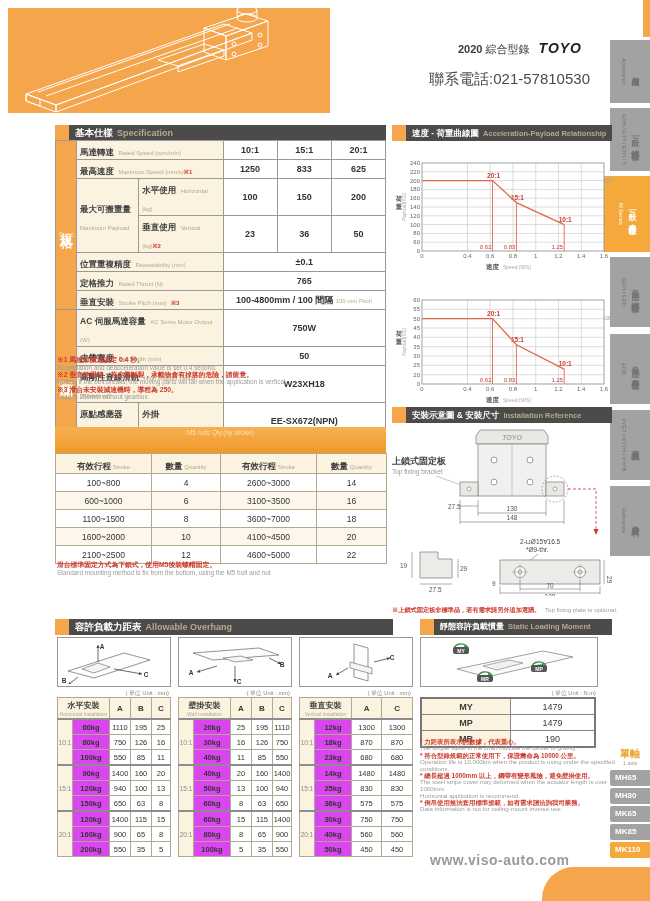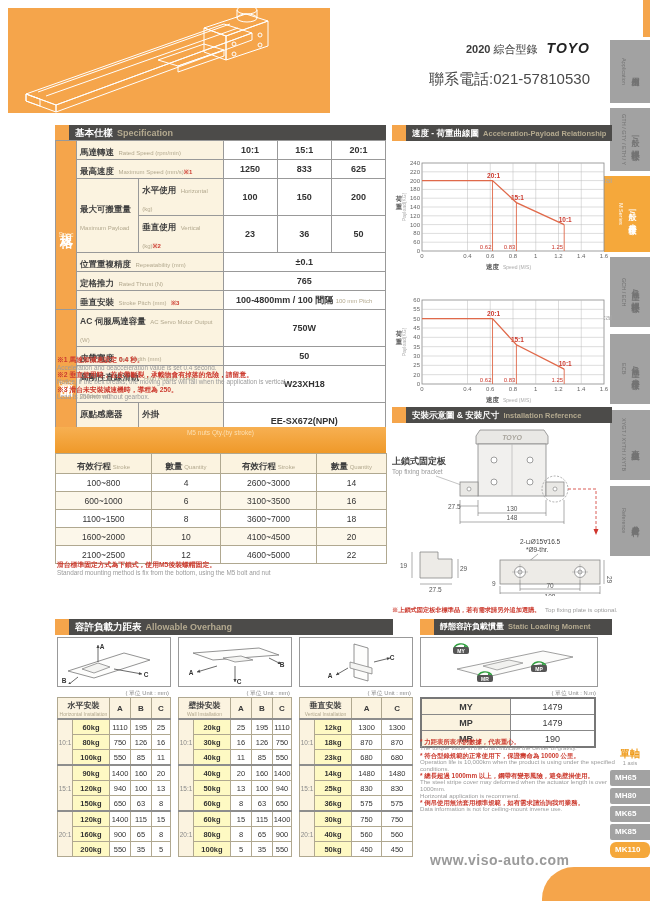--- a/index.html
+++ b/index.html
@@ -1,21 +1,21 @@
 <!DOCTYPE html>
 <html><head>
 <meta charset="utf-8">
 <style>
   html,body{margin:0;padding:0;}
   body{width:650px;height:901px;position:relative;background:#fff;
        font-family:"Liberation Sans",sans-serif;color:#3a3a3a;overflow:hidden;}
   
   .hero{position:absolute;left:8px;top:8px;width:322px;height:105px;background:#f5a54b;}
   .hero svg{display:block;}
-  .brand-line{position:absolute;top:40px;right:60px;font-size:11px;color:#3a3a3a;white-space:nowrap;text-align:right;}
+  .brand-line{position:absolute;top:40px;right:68px;font-size:11px;color:#3a3a3a;white-space:nowrap;text-align:right;}
   .brand-line .yr{font-weight:bold;}
   .brand-line .logo{font-weight:bold;font-style:italic;font-size:14px;letter-spacing:1px;margin-left:6px;color:#222;}
   .phone{position:absolute;top:70px;right:60px;font-size:15px;color:#4a4a4a;}
   
   .corner-strip{position:absolute;right:0;top:0;width:7px;height:37px;background:#f5a54b;}
   .side-tab{position:absolute;right:0;width:40px;background:#a2a2a2;color:#737373;
             display:flex;flex-direction:row;align-items:center;justify-content:center;gap:2px;}
   .side-tab.active{background:#f5a83b;color:#fff;width:46px;}
   .tab-zh{writing-mode:vertical-rl;font-size:8px;font-weight:bold;letter-spacing:1px;}
   .tab-en{writing-mode:vertical-rl;font-size:5.5px;}
@@ -69,21 +69,21 @@
   
   .ov-box{position:absolute;top:637px;width:112px;height:48px;border:1px solid #999;background:#fff;}
   .ov-unit{position:absolute;top:689px;width:112px;text-align:right;font-size:5.8px;color:#888;}
   .ov-table{position:absolute;top:697px;}
   .ov-table th,.ov-table td{border:1px solid #b0a890;padding:0;}
   .ov-table th{background:#fbf3e0;height:20px;font-weight:normal;}
   .ovt-zh{font-size:8px;font-weight:bold;color:#3f3f3f;display:block;}
   .ovt-en{font-size:5px;color:#b3a98f;display:block;}
   .ov-table td{height:14px;text-align:center;font-size:7.5px;color:#333;}
   .ov-table td.ratio{background:#fbf3e0;color:#8a8a8a;font-size:6.5px;}
-  .ov-table td.kg{background:#fef9c3;font-weight:bold;}
+  .ov-table td.kg{background:#d946ef;font-weight:bold;}
   .ov-table tr.grp td{border-top:2px solid #8d8d8d;}
   .mo-table{position:absolute;left:420px;top:697px;width:176px;border:2px solid #777;}
   .mo-table td{border:1px solid #888;height:13px;text-align:center;}
   .mo-table td.k{background:#fbf3e0;font-weight:bold;font-size:9px;width:86px;}
   .mo-table td.v{font-size:9px;}
   .mo-unit{position:absolute;left:420px;top:689px;width:176px;text-align:right;font-size:5.8px;color:#888;}
   .mo-box{position:absolute;left:420px;top:637px;width:176px;height:48px;border:1px solid #999;background:#fff;}
   .mo-notes{position:absolute;left:420px;top:738px;width:198px;line-height:1.1;}
   .mo-notes .nr{font-size:6.4px;}
   .mo-notes .ng{font-size:6.1px;}
@@ -160,21 +160,21 @@
 <div class="series-label">
   <span class="series-zh">單軸</span><br>
   <span class="series-en">1 axis</span>
   <span class="series-code">M</span>
 </div>
 <div id="model-list">
     <div class="model-btn" style="top: 770px;">MH65</div>
     <div class="model-btn" style="top: 788px;">MH80</div>
     <div class="model-btn" style="top: 806px;">MK65</div>
     <div class="model-btn" style="top: 824px;">MK85</div>
-    <div class="model-btn active" style="top: 842px; border-radius: 6px;">MK110</div>
+    <div class="model-btn active" style="top: 842px;">MK110</div>
   </div>
 <div class="corner-blob"></div>
 <div class="footer-url">www.viso-auto.com</div>
 
 <div class="hdr" style="left:55px;top:125px;width:331px;">
   <div class="sq"></div>
   <div class="bar"><span>基本仕樣</span><span class="en">Specification</span></div>
 </div>
 <div class="hdr" style="left:392px;top:125px;width:220px;">
   <div class="sq"></div>

